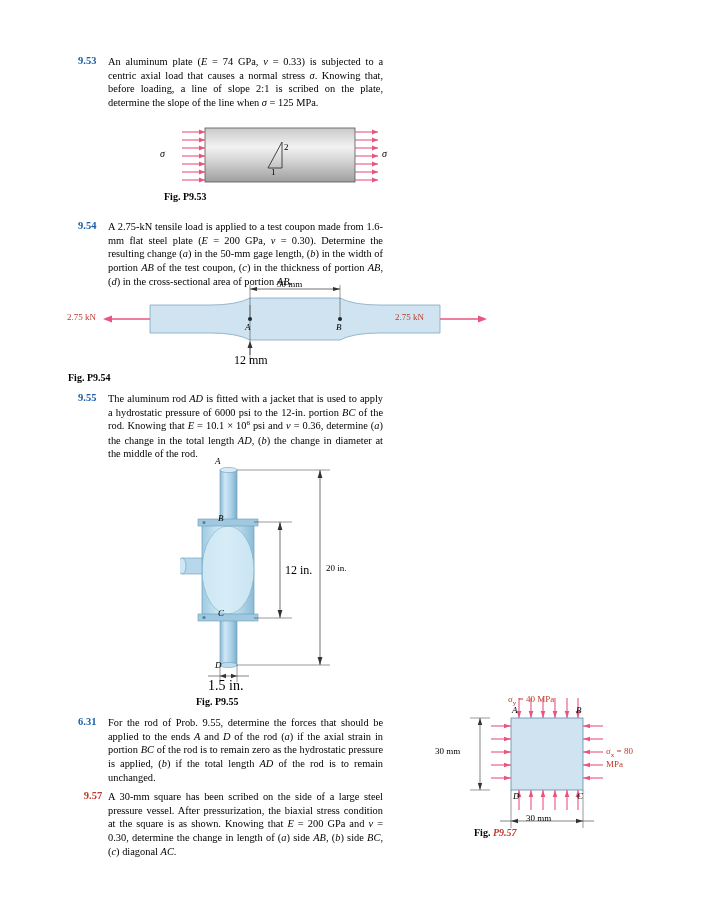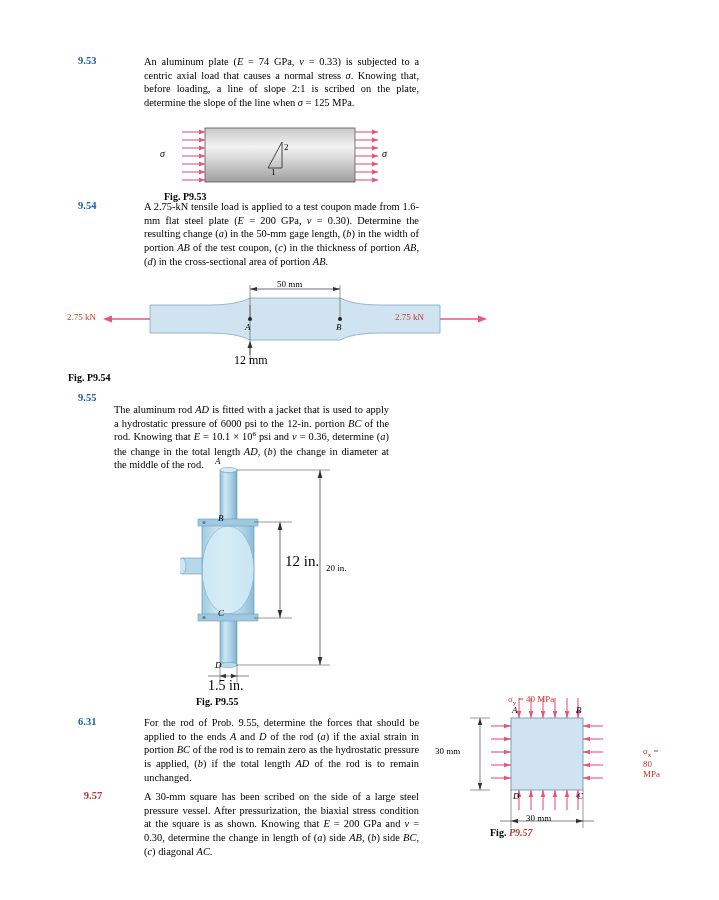--- a/index.html
+++ b/index.html
@@ -36,21 +36,20 @@
   }
   .pnum.red {
     color: #c0392b;
     text-align: center;
   }
   .ptext {
     width: 275px;
     line-height: 1.32;
     text-align: justify;
     font-size: 10.4px;
-    margin-left: 36px;
   }
   i { font-style: italic; }
   .fig-cap {
     position: absolute;
     font-weight: bold;
     font-size: 10px;
     font-family: "Liberation Serif", serif;
   }
   .red { color: #c0392b; }
   .sup { font-size: 7px; vertical-align: super; }
@@ -124,21 +123,21 @@
           <polygon points="218,60 212,57.6 212,62.4" fill="#e8557f" stroke="none"></polygon>
       </g>
     </svg>
     <div style="position:absolute; left:0px; top:28px; font-style:italic; font-size:10px;">σ</div>
     <div style="position:absolute; left:222px; top:28px; font-style:italic; font-size:10px;">σ</div>
     <div style="position:absolute; left:124px; top:22px; font-size:9px;">2</div>
     <div style="position:absolute; left:111px; top:47px; font-size:9px;">1</div>
   </div>
   <div class="fig-cap" style="left:164px; top:191px;">Fig. P9.53</div>
 
-  <div class="prob" style="left:78px; top:200px;">
+  <div class="prob" style="left:78px; top:220px;">
     <div class="pnum">9.54</div>
     <div class="ptext">
       A 2.75-kN tensile load is applied to a test coupon made from 1.6-mm flat steel plate
       (<i>E</i> = 200 GPa, <i>ν</i> = 0.30). Determine the resulting change (<i>a</i>) in the
       50-mm gage length, (<i>b</i>) in the width of portion <i>AB</i> of the test coupon,
       (<i>c</i>) in the thickness of portion <i>AB</i>, (<i>d</i>) in the cross-sectional
       area of portion <i>AB</i>.
     </div>
   </div>
 
@@ -169,21 +168,21 @@
     </svg>
     <div style="position:absolute; left:182px; top:-6px; font-size:9px;">50 mm</div>
     <div style="position:absolute; left:139px; top:68px; font-size:12px;">12 mm</div>
     <div style="position:absolute; left:150px; top:37px; font-size:9px; font-style:italic;">A</div>
     <div style="position:absolute; left:241px; top:37px; font-size:9px; font-style:italic;">B</div>
     <div class="red" style="position:absolute; left:-28px; top:27px; font-size:9px;">2.75 kN</div>
     <div class="red" style="position:absolute; left:300px; top:27px; font-size:9px;">2.75 kN</div>
   </div>
   <div class="fig-cap" style="left:68px; top:372px;">Fig. P9.54</div>
 
-  <div class="prob" style="left:78px; top:392px;flex-direction:column;">
+  <div class="prob" style="left:78px; top:392px;">
     <div class="pnum">9.55</div>
     <div class="ptext">
       The aluminum rod <i>AD</i> is fitted with a jacket that is used to apply a
       hydrostatic pressure of 6000 psi to the 12-in. portion <i>BC</i> of the rod.
       Knowing that <i>E</i> = 10.1 × 10<span class="sup">6</span> psi and <i>ν</i> = 0.36,
       determine (<i>a</i>) the change in the total length <i>AD</i>, (<i>b</i>) the
       change in diameter at the middle of the rod.
     </div>
   </div>
 
@@ -234,21 +233,21 @@
       <line x1="40" y1="205" x2="40" y2="222" stroke="#333" stroke-width="0.5"></line>
       <line x1="57" y1="205" x2="57" y2="222" stroke="#333" stroke-width="0.5"></line>
       <line x1="28" y1="216" x2="69" y2="216" stroke="#333" stroke-width="0.6"></line>
       <polygon points="40,216 46,213.8 46,218.2" fill="#333"></polygon>
       <polygon points="57,216 51,213.8 51,218.2" fill="#333"></polygon>
     </svg>
     <div style="position:absolute; left:35px; top:-4px; font-size:9px; font-style:italic;">A</div>
     <div style="position:absolute; left:38px; top:53px; font-size:9px; font-style:italic;">B</div>
     <div style="position:absolute; left:38px; top:148px; font-size:9px; font-style:italic;">C</div>
     <div style="position:absolute; left:35px; top:200px; font-size:9px; font-style:italic;">D</div>
-    <div style="position:absolute; left:105px; top:93px; font-size:15px;">12 in.</div>
+    <div style="position:absolute; left:105px; top:103px; font-size:12px;">12 in.</div>
     <div style="position:absolute; left:146px; top:103px; font-size:9px;">20 in.</div>
     <div style="position:absolute; left:28px; top:218px; font-size:14px;">1.5 in.</div>
   </div>
   <div class="fig-cap" style="left:196px; top:696px;">Fig. P9.55</div>
 
   <div class="prob" style="left:78px; top:716px;">
     <div class="pnum">6.31</div>
     <div class="ptext">
       For the rod of Prob. 9.55, determine the forces that should be applied
       to the ends <i>A</i> and <i>D</i> of the rod (<i>a</i>) if the axial strain in portion <i>BC</i> of
@@ -334,26 +333,26 @@
       <polygon points="12,46 9.8,53 14.2,53" fill="#333"></polygon>
       <polygon points="12,118 9.8,111 14.2,111" fill="#333"></polygon>
 
       <line x1="43" y1="118" x2="43" y2="156" stroke="#333" stroke-width="0.5"></line>
       <line x1="115" y1="118" x2="115" y2="156" stroke="#333" stroke-width="0.5"></line>
       <line x1="32" y1="149" x2="126" y2="149" stroke="#333" stroke-width="0.6"></line>
       <polygon points="43,149 50,146.8 50,151.2" fill="#333"></polygon>
       <polygon points="115,149 108,146.8 108,151.2" fill="#333"></polygon>
     </svg>
     <div class="red" style="position:absolute; left:40px; top:-4px; font-size:9px;margin-top:26px;">σ<span class="sub">y</span> = 40 MPa</div>
-    <div class="red" style="position:absolute; left:138px; top:74px; font-size:9px;margin-left:37px;">σ<span class="sub">x</span> = 80 MPa</div>
+    <div class="red" style="position:absolute; left:138px; top:74px; font-size:9px;">σ<span class="sub">x</span> = 80 MPa</div>
     <div style="position:absolute; left:-33px; top:74px; font-size:9px;">30 mm</div>
     <div style="position:absolute; left:58px; top:141px; font-size:9px;">30 mm</div>
     <div style="position:absolute; left:44px; top:33px; font-size:9px; font-style:italic;">A</div>
     <div style="position:absolute; left:108px; top:33px; font-size:9px; font-style:italic;">B</div>
     <div style="position:absolute; left:109px; top:119px; font-size:9px; font-style:italic;">C</div>
     <div style="position:absolute; left:45px; top:119px; font-size:9px; font-style:italic;">D</div>
   </div>
-  <div class="fig-cap" style="left:490px; top:827px;">
+  <div class="fig-cap" style="left:474px; top:827px;">
     <span>Fig.</span>
     <span class="fignum-red">P9.57</span>
   </div>
 
 </div>
 
 </body></html>

